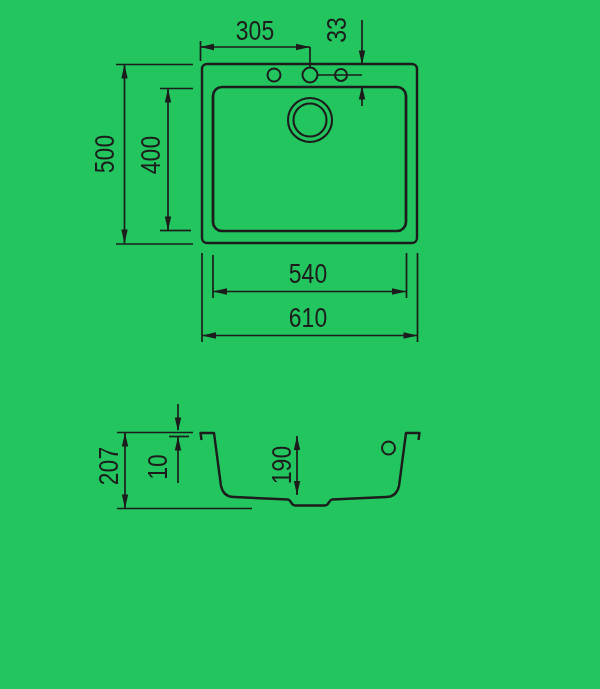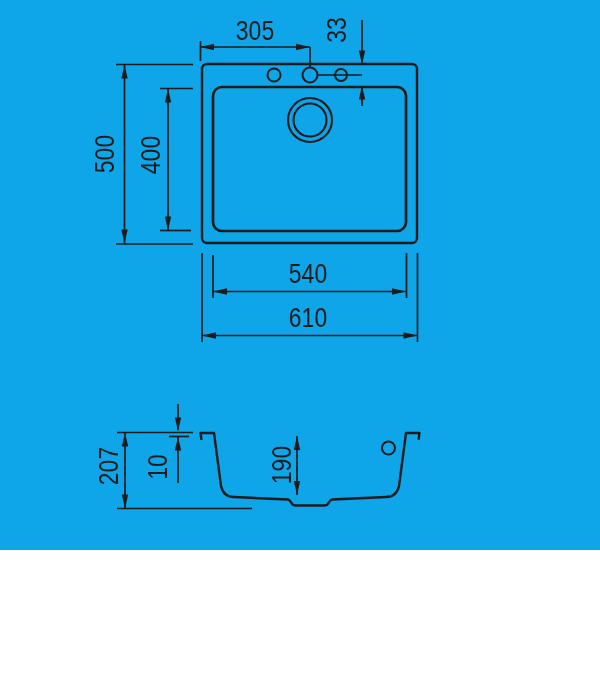--- a/index.html
+++ b/index.html
@@ -3,22 +3,22 @@
 <meta charset="utf-8">
 <style>
   html, body {
     margin: 0;
     padding: 0;
     background: #ffffff;
   }
   .canvas {
     position: relative;
     width: 600px;
-    height: 550px;
-    background: #0ea5e9;
+    height: 689px;
+    background: #22c55e;
     overflow: hidden;
   }
   svg {
     position: absolute;
     left: 0;
     top: 0;
   }
   .dim-text {
     font-family: "Liberation Sans", "DejaVu Sans", sans-serif;
     font-size: 27px;

